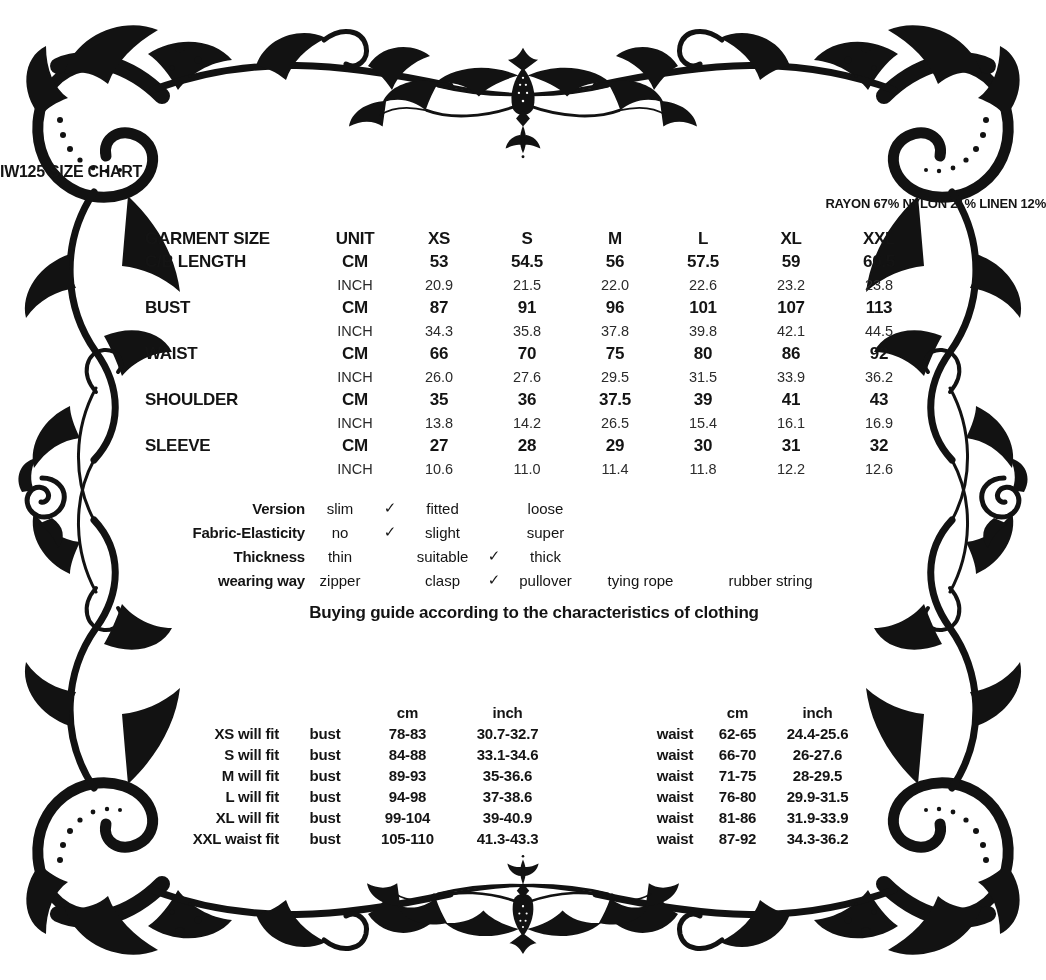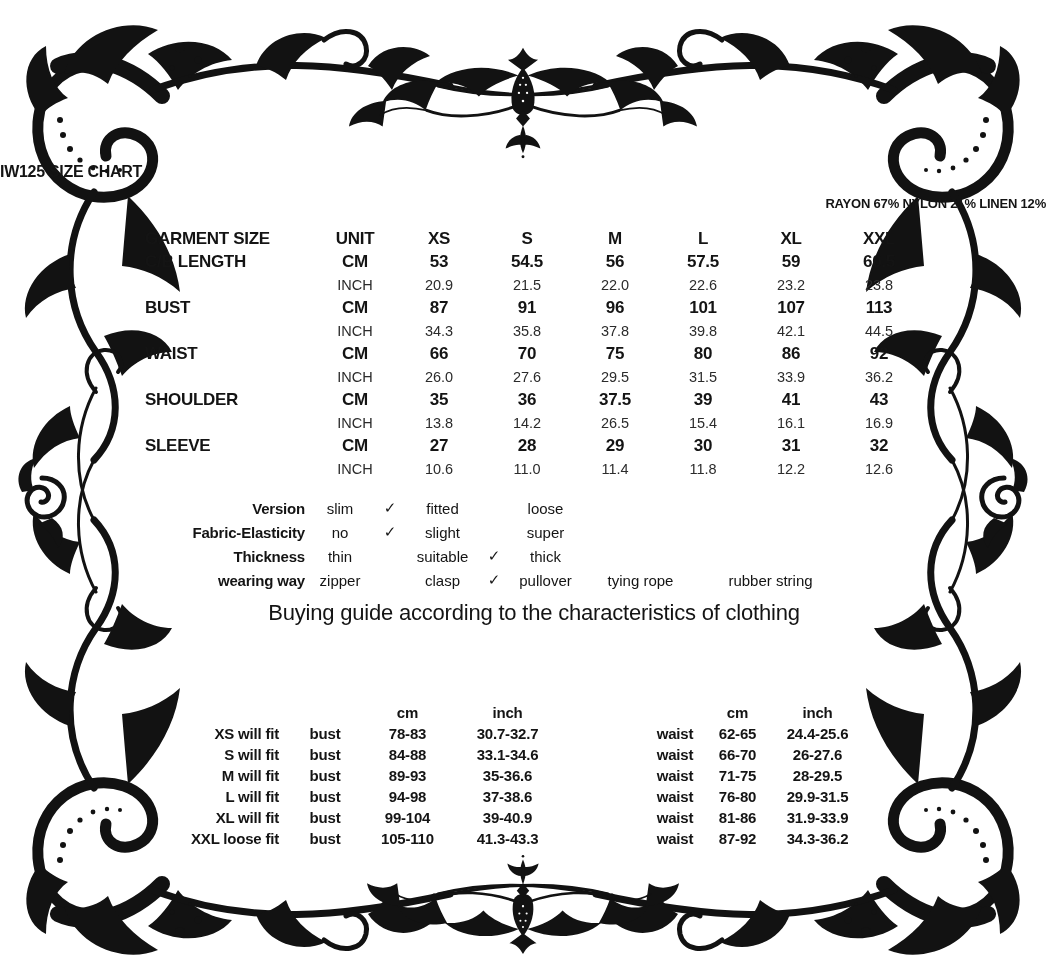--- a/index.html
+++ b/index.html
@@ -25,21 +25,21 @@
   .srow.inch .c{font-weight:normal;font-size:14.5px;color:#2b2b2b;}
   .srow.inch .label{font-weight:normal;}
   
   .attrs{position:absolute;left:145px;top:496px;}
   .arow{display:grid;grid-template-columns:160px 70px 30px 75px 28px 75px 115px 145px;height:24px;align-items:center;font-size:15px;}
   .arow .alabel{font-weight:bold;text-align:right;letter-spacing:-0.2px;}
   .arow .opt{text-align:center;}
   
   .notes{position:absolute;left:145px;top:601px;width:778px;text-align:center;}
   .notes .nline{font-size:14px;height:22.5px;line-height:22.5px;}
-  .notes .nhead{font-size:22px;font-weight:normal;height:24px;line-height:24px;letter-spacing:-0.2px;text-align:center;}
+  .notes .nhead{font-size:17px;font-weight:bold;height:24px;line-height:24px;letter-spacing:-0.2px;text-align:center;}
   
   .guide{position:absolute;left:145px;top:702px;}
   .grow{display:grid;grid-template-columns:140px 80px 85px 115px 80px 60px 65px 95px;height:21px;align-items:center;font-size:15px;font-weight:bold;letter-spacing:-0.2px;}
   .grow .gsize{text-align:right;padding-right:6px;}
   .grow .gc{text-align:center;}
 </style>
 </head>
 <body>
 
 <svg class="border-svg" viewBox="0 0 1046 980" xmlns="http://www.w3.org/2000/svg" aria-hidden="true">
@@ -372,21 +372,21 @@
     <div class="gsize">XL will fit</div>
     <div class="gc">bust</div>
     <div class="gc">99-104</div>
     <div class="gc">39-40.9</div>
     <div class="gc"></div>
     <div class="gc">waist</div>
     <div class="gc">81-86</div>
     <div class="gc">31.9-33.9</div>
   </div>
   <div class="grow">
-    <div class="gsize">XXL loose fit</div>
+    <div class="gsize">XXL waist fit</div>
     <div class="gc">bust</div>
     <div class="gc">105-110</div>
     <div class="gc">41.3-43.3</div>
     <div class="gc"></div>
     <div class="gc">waist</div>
     <div class="gc">87-92</div>
     <div class="gc">34.3-36.2</div>
   </div>
 </div>
 

